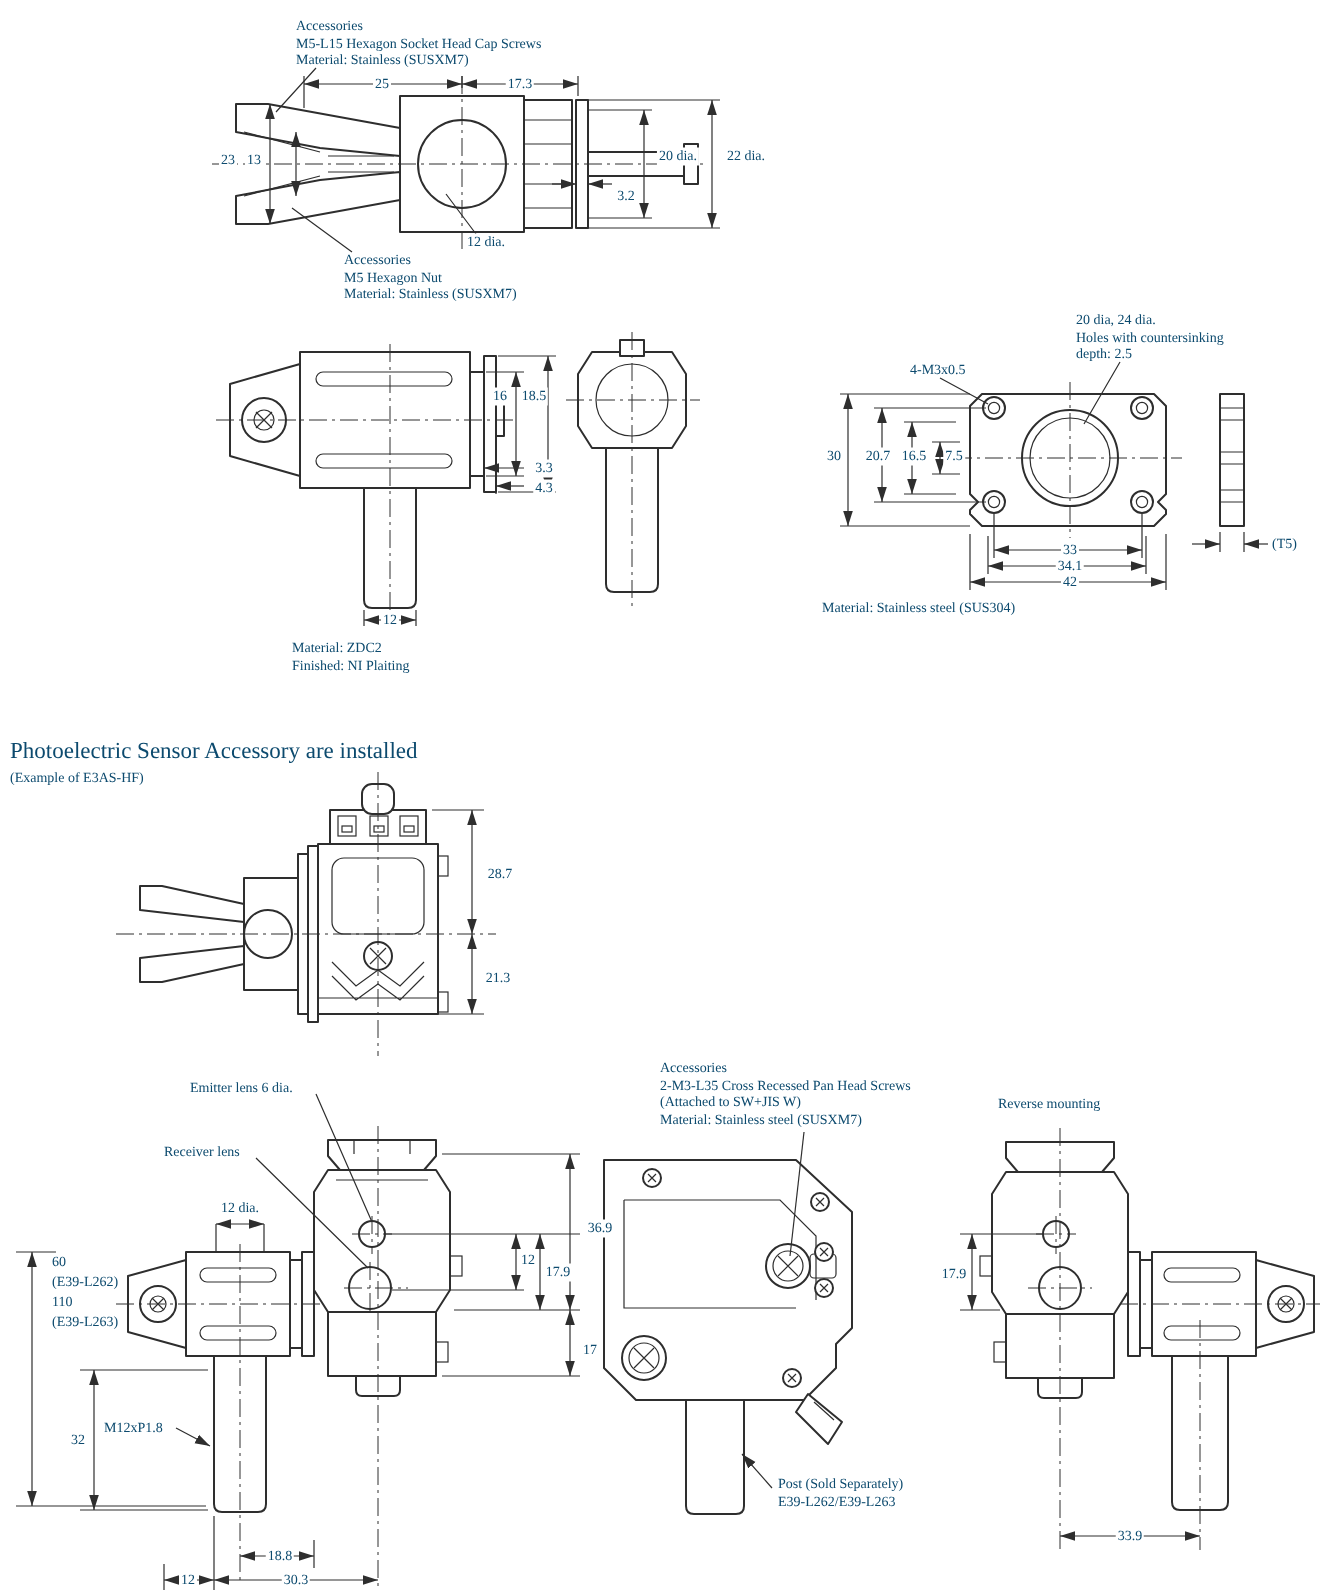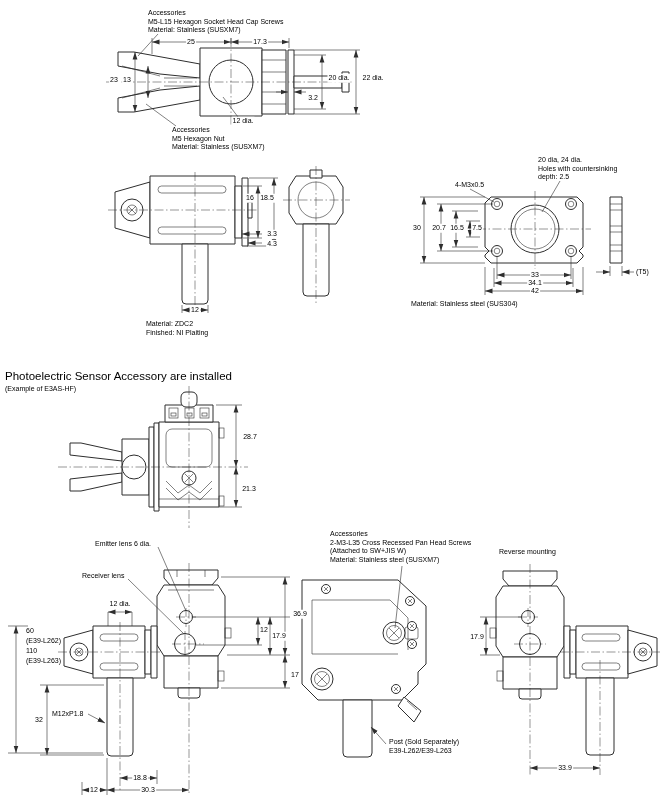--- a/index.html
+++ b/index.html
@@ -1,17 +1,17 @@
 <!DOCTYPE html>
 <html><head>
 <meta charset="utf-8">
 <style>
   html,body{margin:0;padding:0;background:#fff}
   .page{position:relative;width:660px;height:797px;background:#fff;overflow:hidden;
-        font-family:Liberation Sans, sans-serif;color:#000000}
+        font-family:Liberation Serif, serif;color:#0c4a6e}
   svg.layer{position:absolute;left:0;display:block}
   .o,.of{stroke:#2e2e2e;stroke-width:1;fill:none;stroke-linejoin:round}
   .of{fill:#ffffff}
   .d{stroke:#2e2e2e;stroke-width:0.6;fill:none}
   .dim{stroke:#2e2e2e;stroke-width:0.6;fill:none}
   .cl{stroke:#2e2e2e;stroke-width:0.5;fill:none;stroke-dasharray:9 2.5 1.5 2.5}
   .lbl{position:absolute;font-size:7px;line-height:8.5px;white-space:nowrap}
   .ctr{transform:translate(-50%,-50%);background:#fff;padding:0 1px}
   .note{position:absolute;font-size:7px;line-height:8.6px;white-space:nowrap}
   .note span{display:block}

